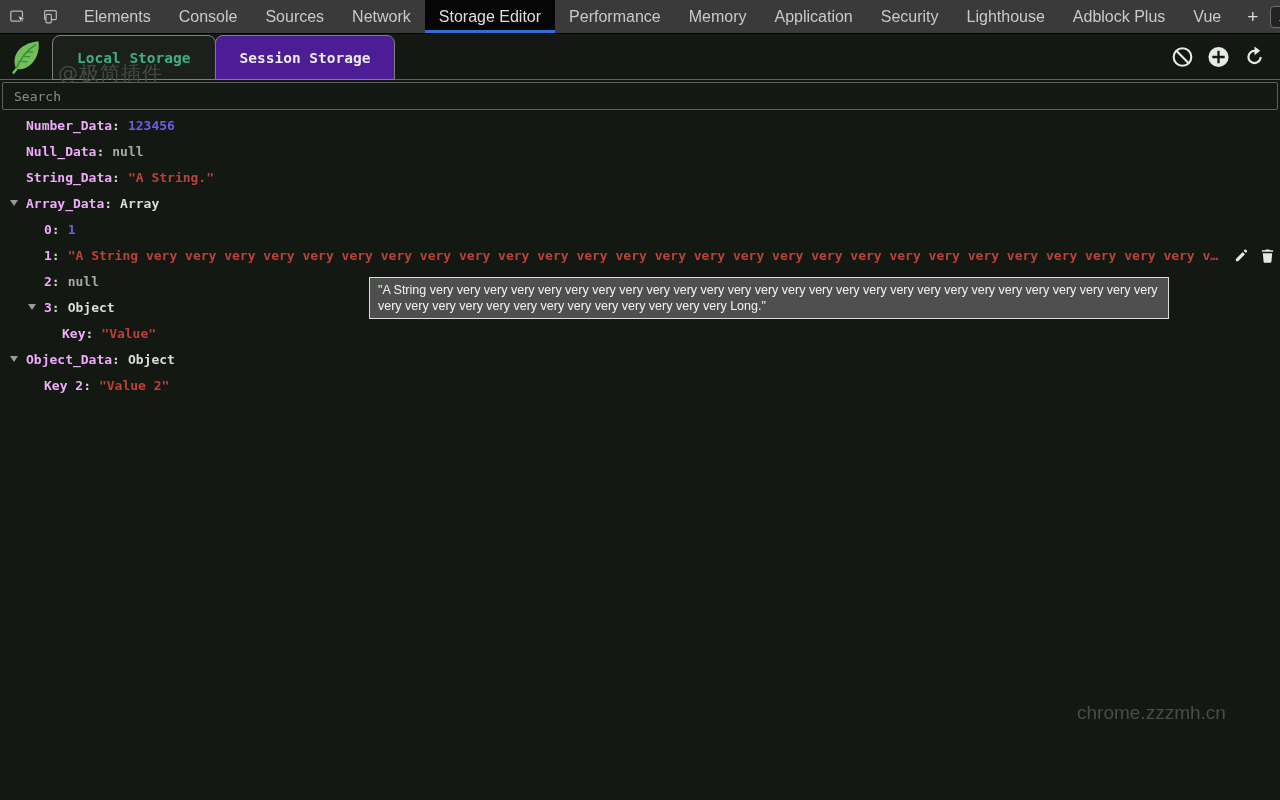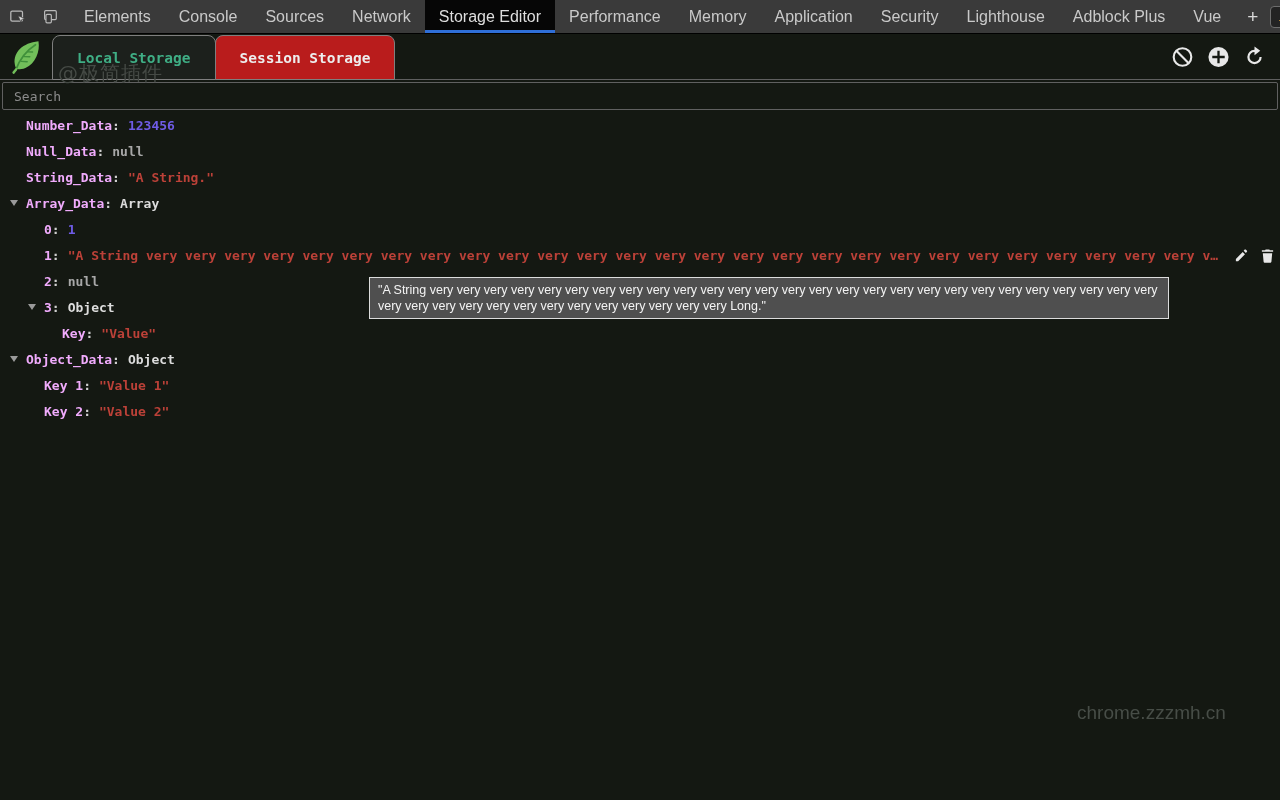--- a/index.html
+++ b/index.html
@@ -44,21 +44,21 @@
   .leaf-wrap { position:absolute; left:7px; top:3px; width:38px; height:38px; }
   .ext-tabs { position:absolute; left:52px; bottom:-1px; display:flex; height:45px; }
   .ext-tab {
     display:flex; align-items:center; justify-content:center;
     padding:0 24px; min-width:138px;
     font-family:"DejaVu Sans Mono", monospace; font-weight:700; font-size:14.5px;
     border:1px solid #7f7f7f; border-radius:8px 8px 0 0;
     background:#1c201c; color:#3fae85; cursor:pointer; white-space:nowrap;
   }
   .ext-tab + .ext-tab { margin-left:-1px; }
-  .ext-tab.active { background:#b91c1c; color:#ededed; }
+  .ext-tab.active { background:#4c1d95; color:#ededed; }
   .ext-actions { position:absolute; right:14px; top:50%; transform:translateY(-50%); display:flex; align-items:center; gap:13px; }
   .ext-action { width:23px; height:23px; cursor:pointer; display:flex; align-items:center; justify-content:center; }
 
   .plugin-watermark {
     position:absolute; left:58px; top:60px; z-index:6;
     font-size:20px; font-weight:400; letter-spacing:1px;
     color:#454a45; font-family:"DejaVu Sans", sans-serif; pointer-events:none;
   }
 
   
@@ -282,25 +282,20 @@
   </div>
 
   <div class="trow lvl0">
     <span class="arrow-slot">
         <span class="arrow"></span>
       </span>
     <span class="key">Object_Data</span>
     <span class="val v-plain">Object</span>
   </div>
 
-  <div class="trow lvl1">
-    <span class="arrow-slot"></span>
-    <span class="key">Key 1</span>
-    <span class="val v-string">"Value 1"</span>
-  </div>
 
   <div class="trow lvl1">
     <span class="arrow-slot"></span>
     <span class="key">Key 2</span>
     <span class="val v-string">"Value 2"</span>
   </div>
 
 </div>
 
 <div class="value-tooltip">"A String very very very very very very very very very very very very very very very very very very very very very very very very very very very very very very very very very very very very very very very very Long."</div>

